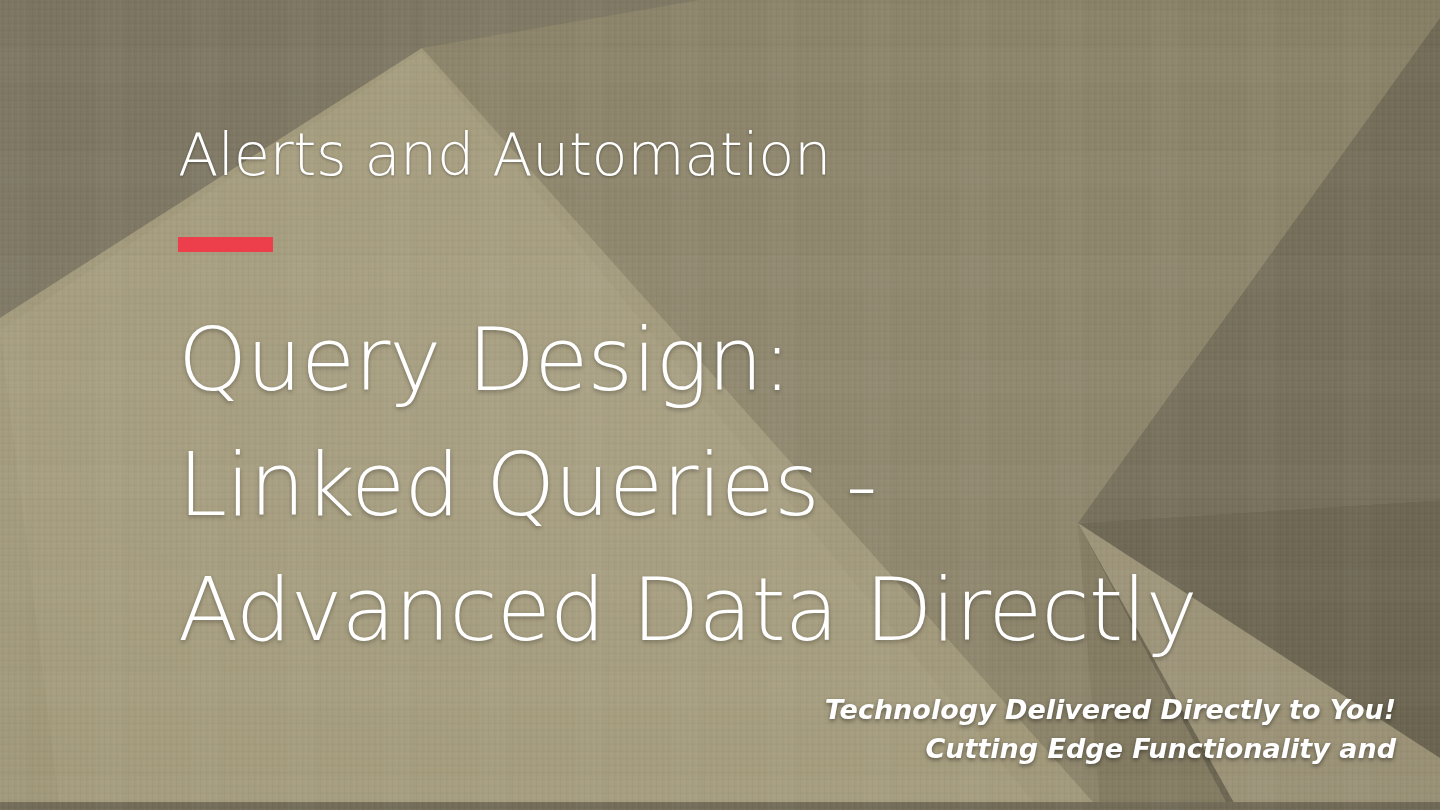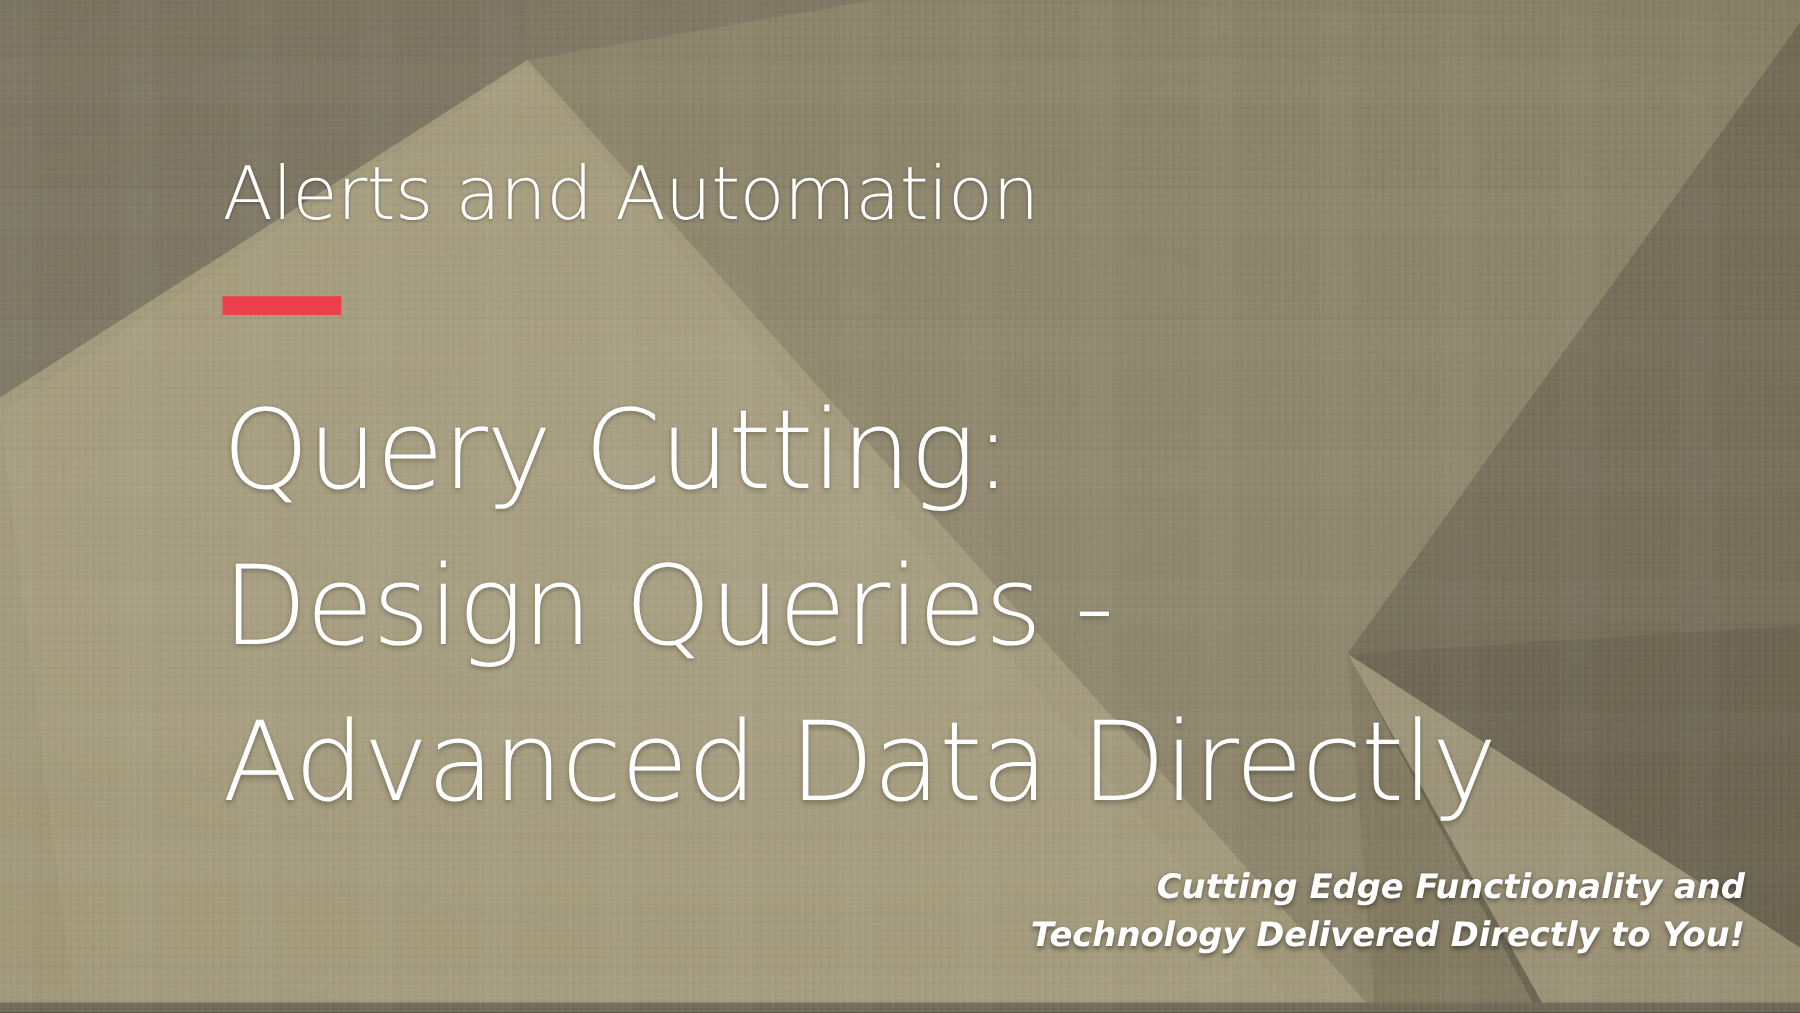--- a/index.html
+++ b/index.html
@@ -173,24 +173,24 @@
   <div id="bg-texture"></div>
   <div id="bg-vignette"></div>
 
   <div id="content">
 
     <div id="eyebrow-title" style="color: rgb(255, 255, 255);">Alerts and Automation</div>
 
     <div id="accent-bar" style="background: rgb(237, 63, 75);"></div>
 
     <div id="main-title" style="color: rgb(255, 255, 255);">
-      <span class="title-line">Query Cutting:</span>
-      <span class="title-line">Design Queries -</span>
+      <span class="title-line">Query Design:</span>
+      <span class="title-line">Linked Queries -</span>
       <span class="title-line">Advanced Data Directly</span>
     </div>
 
     <div id="tagline" style="color: rgb(255, 255, 255);">
+      <span class="tagline-line">Technology Delivered Directly to You!</span>
       <span class="tagline-line">Cutting Edge Functionality and</span>
-      <span class="tagline-line">Technology Delivered Directly to You!</span>
     </div>
 
   </div>
 </div>
 
 </body></html>

